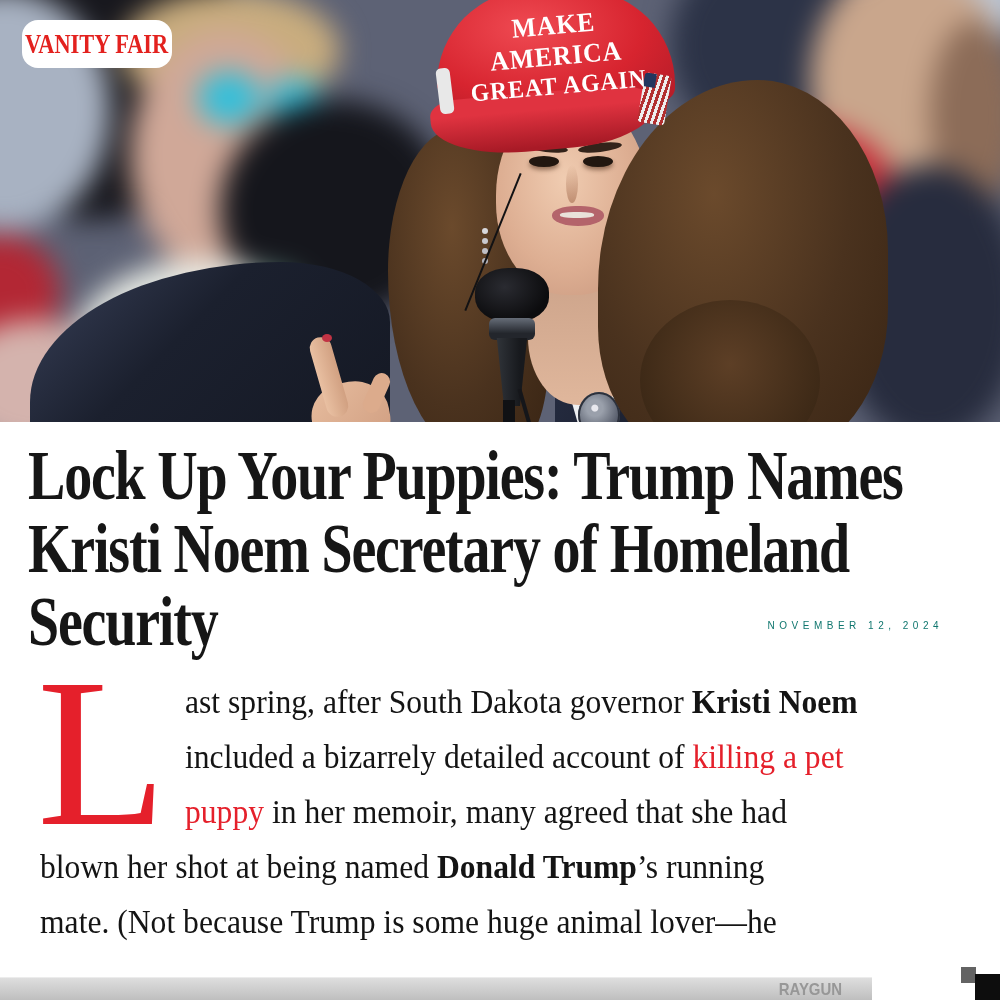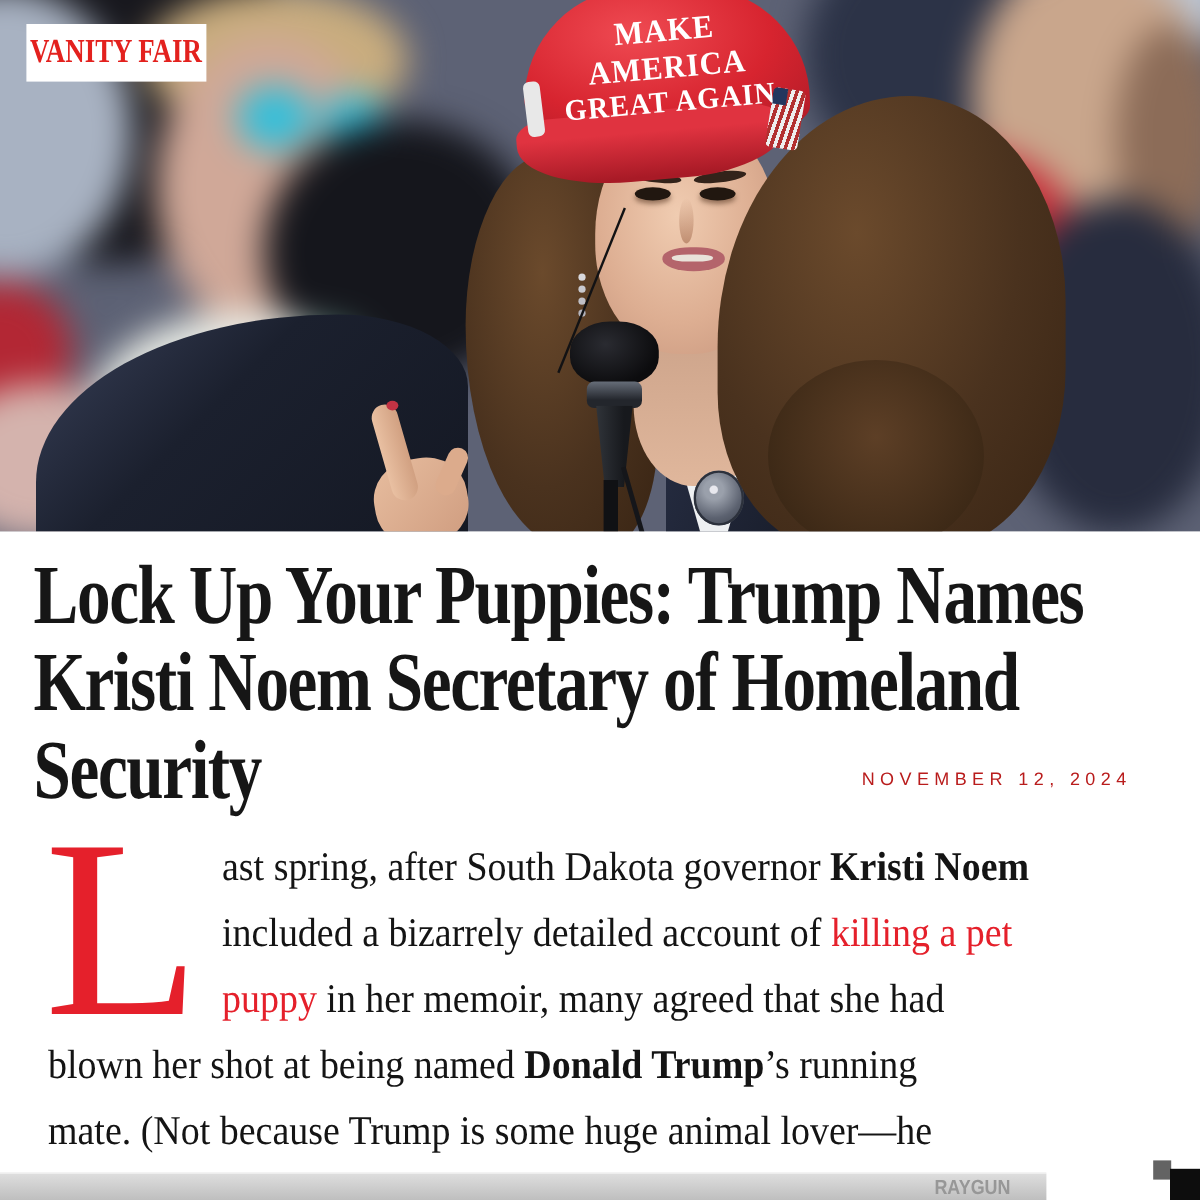--- a/index.html
+++ b/index.html
@@ -83,30 +83,30 @@
   #mic-foam{left:475px;top:268px;width:74px;height:54px;border-radius:45%;
        background:radial-gradient(ellipse at 40% 35%,#2a2b31 0%,#0c0c0e 70%);}
   #mic-ring{left:489px;top:318px;width:46px;height:22px;border-radius:6px;
        background:linear-gradient(180deg,#666d78,#23262c 70%);}
   #mic-body{left:492px;top:338px;width:40px;height:68px;background:linear-gradient(90deg,#35393f,#17191d 70%);
        clip-path:polygon(12% 0,88% 0,70% 100%,30% 100%);}
   #mic-rod{left:503px;top:400px;width:12px;height:45px;background:#101114;}
   #mic-rod2{left:526px;top:388px;width:4px;height:62px;background:#15161a;transform:rotate(-16deg);}
   
   #vf-logo{left:22px;top:20px;width:150px;height:48px;background:#ffffff;display:flex;
-       align-items:center;justify-content:center;z-index:30;}
+       align-items:center;justify-content:center;z-index:30;border-radius:16px;}
   #vf-logo span{color:#e3211e;font-family:"Liberation Serif",serif;font-weight:700;font-size:28px;
        letter-spacing:0;transform:scaleX(.8);white-space:nowrap;}
   
-  #article-area{position:absolute;left:0;top:443px;width:1000px;height:557px;background:#ffffff;}
+  #article-area{position:absolute;left:0;top:422px;width:1000px;height:557px;background:#ffffff;}
   #headline{position:absolute;left:28px;top:17px;color:#161616;}
   #headline .hline{display:block;white-space:nowrap;font-weight:700;font-size:70px;line-height:73px;
        letter-spacing:-1.5px;transform:scaleX(.80);transform-origin:left top;}
   #date{position:absolute;right:57px;top:198px;font-family:"Liberation Sans",sans-serif;
-       font-size:15px;letter-spacing:4.5px;color:#b91c1c;white-space:nowrap;}
+       font-size:10px;letter-spacing:4.5px;color:#0f766e;white-space:nowrap;}
   #bodycopy{position:absolute;left:40px;top:252px;width:930px;color:#141414;}
   #dropcap{position:absolute;left:-3px;top:-27px;font-size:212px;line-height:1;color:#e5202b;
        font-family:"Liberation Serif",serif;}
   .bodyline{white-space:nowrap;font-size:34px;line-height:55px;transform:scaleX(.93);
        transform-origin:left top;}
   .bodyline.indent{margin-left:145px;}
   .sb{font-weight:700;}
   a.sr{color:#e5202b;text-decoration:none;cursor:pointer;}
   
   #bottom-bar{position:absolute;left:0;top:977px;width:872px;height:23px;

